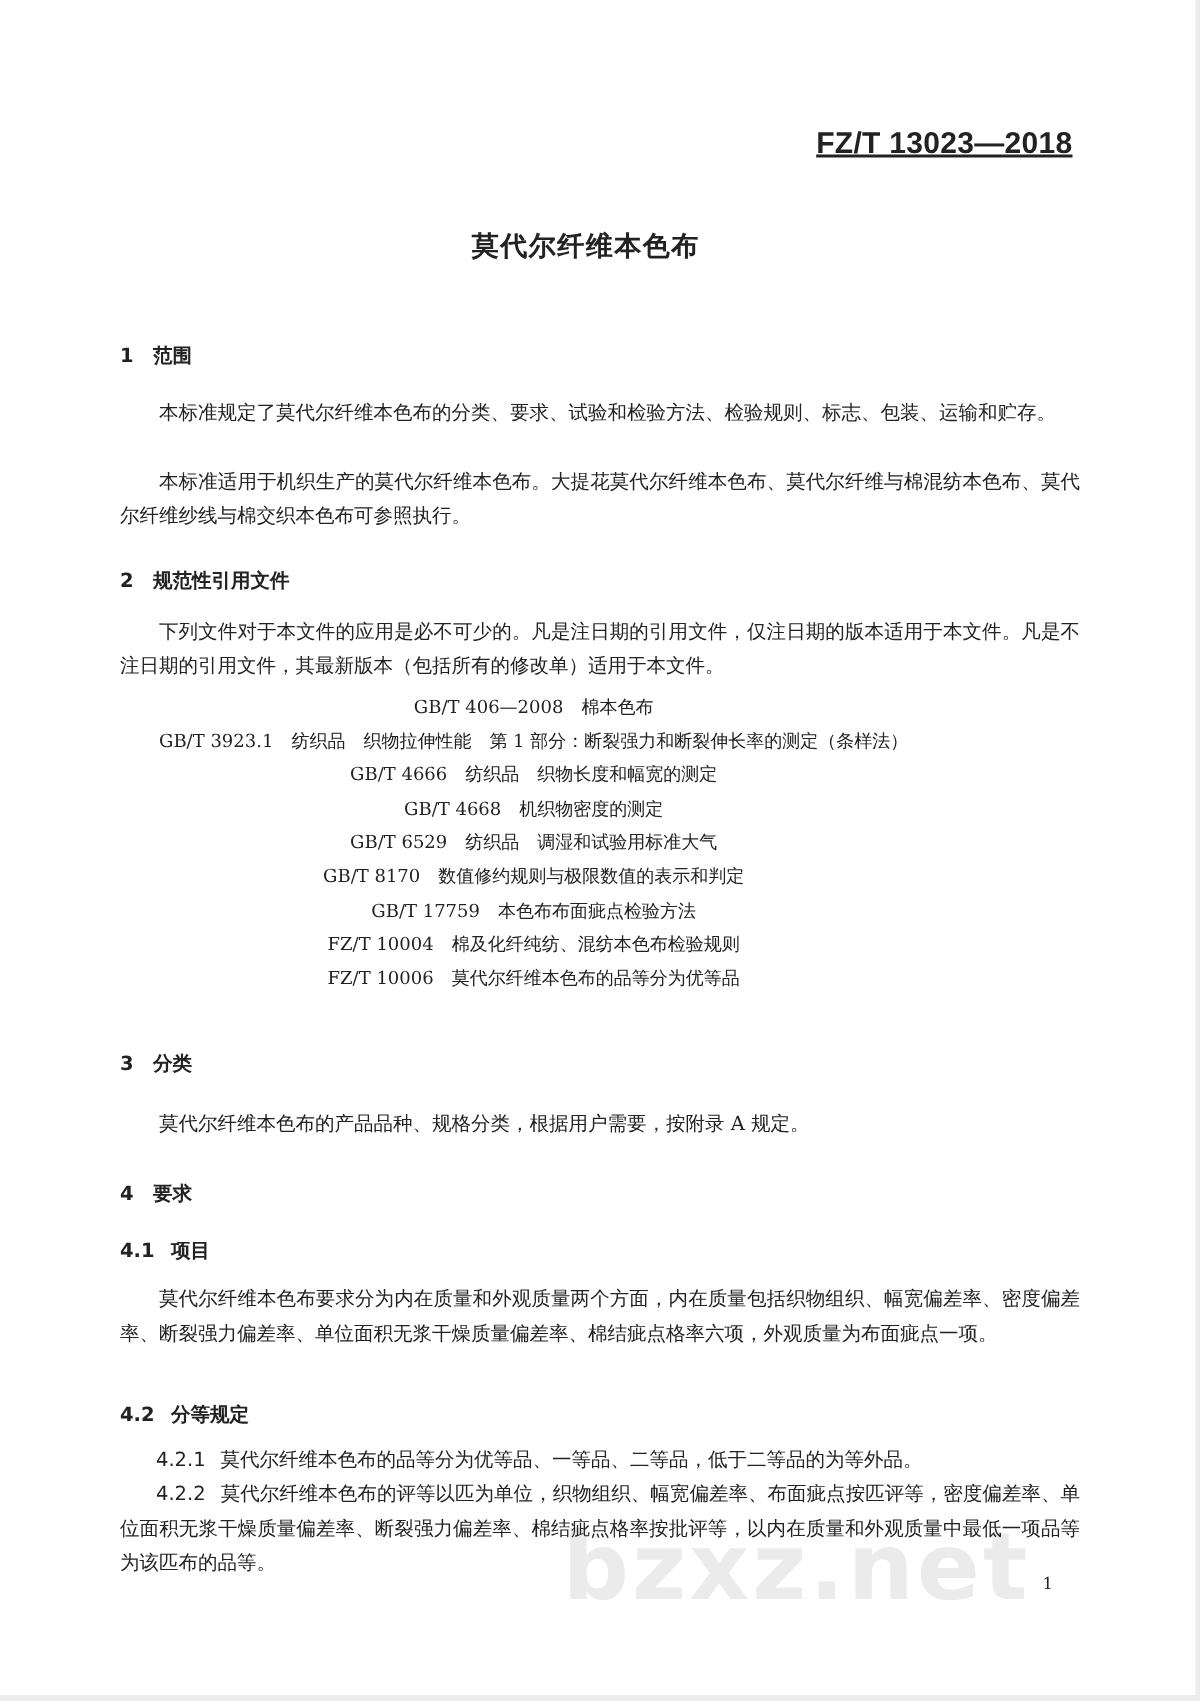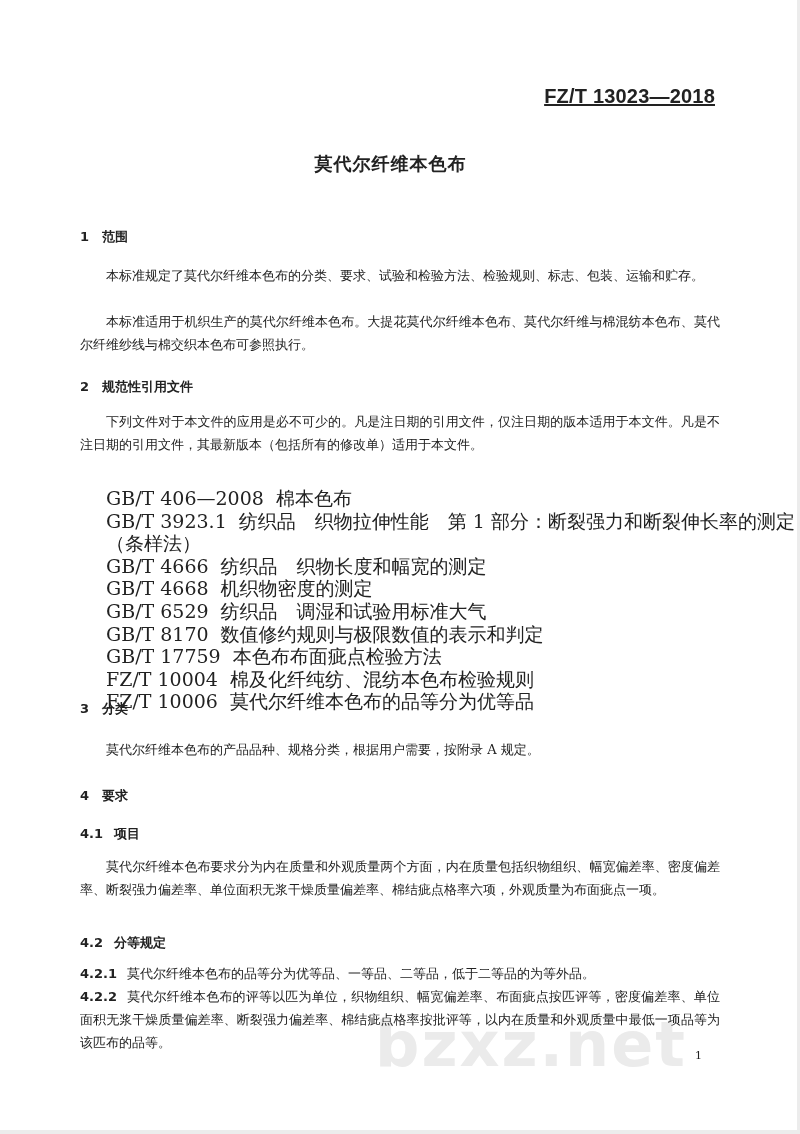--- a/index.html
+++ b/index.html
@@ -20,24 +20,24 @@
     }
     .h1 {
       position: absolute; left: 80px; font-family: "DejaVu Sans", sans-serif; font-weight: bold; font-size: 13px;
     }
     .h1 .num { display: inline-block; width: 22px; }
     .h2 .num { display: inline-block; width: 34px; }
     .para {
       position: absolute; left: 80px; width: 640px; font-size: 13px; line-height: 23px; text-indent: 26px;
       text-align: justify;
     }
-    .ref-list { position: absolute; left: 106px; top: 487px; font-size: 19px; line-height: 22.6px; }
+    .ref-list { position: absolute; left: 106px; top: 460px; font-size: 12px; line-height: 22.6px; text-align: center; }
     .ref-item .code { display: inline-block; margin-right: 12px; }
     .clause { position: absolute; left: 80px; width: 640px; font-size: 13px; line-height: 23px; text-align: justify; }
-    .clause .cnum { font-family: "DejaVu Sans", sans-serif; font-weight: bold; margin-right: 10px; }
+    .clause .cnum { font-family: "DejaVu Sans", sans-serif; font-weight: normal; margin-right: 10px; margin-left: 24px; }
     .watermark {
       position: absolute; left: 375px; top: 1008px; font-family: "DejaVu Sans", sans-serif; font-weight: bold;
       font-size: 62px; color: #ebebeb; letter-spacing: 2px; pointer-events: none; z-index: 0;
     }
     .page-num { position: absolute; left: 695px; top: 1049px; font-size: 11px; }
     .content { position: relative; z-index: 1; }
   </style>
 </head>
 <body>
 

